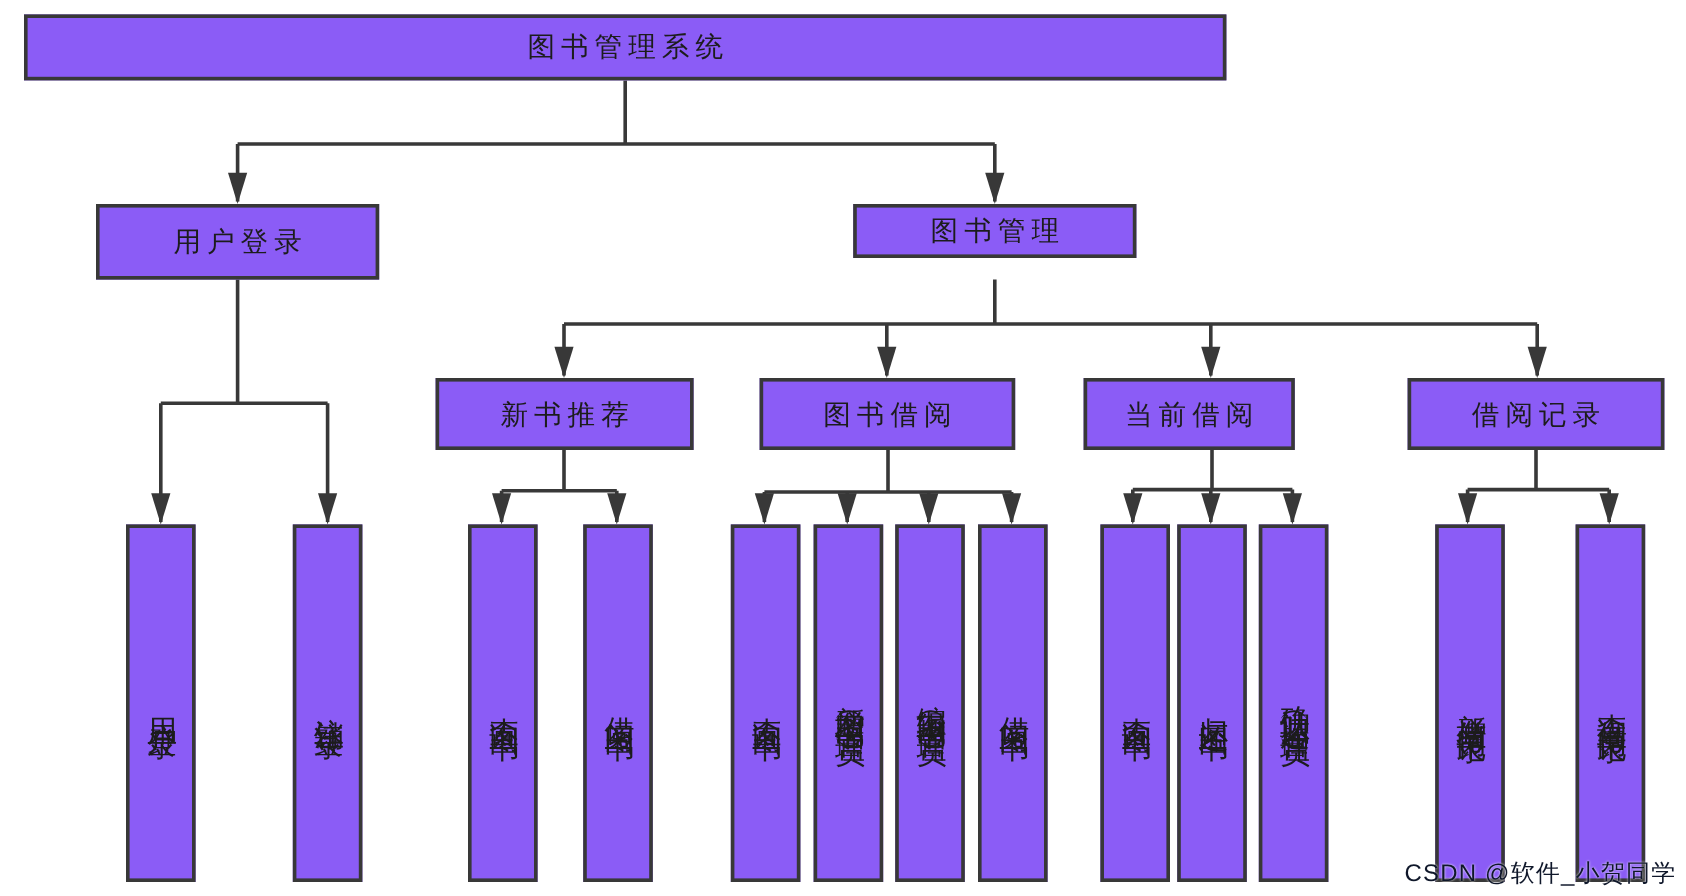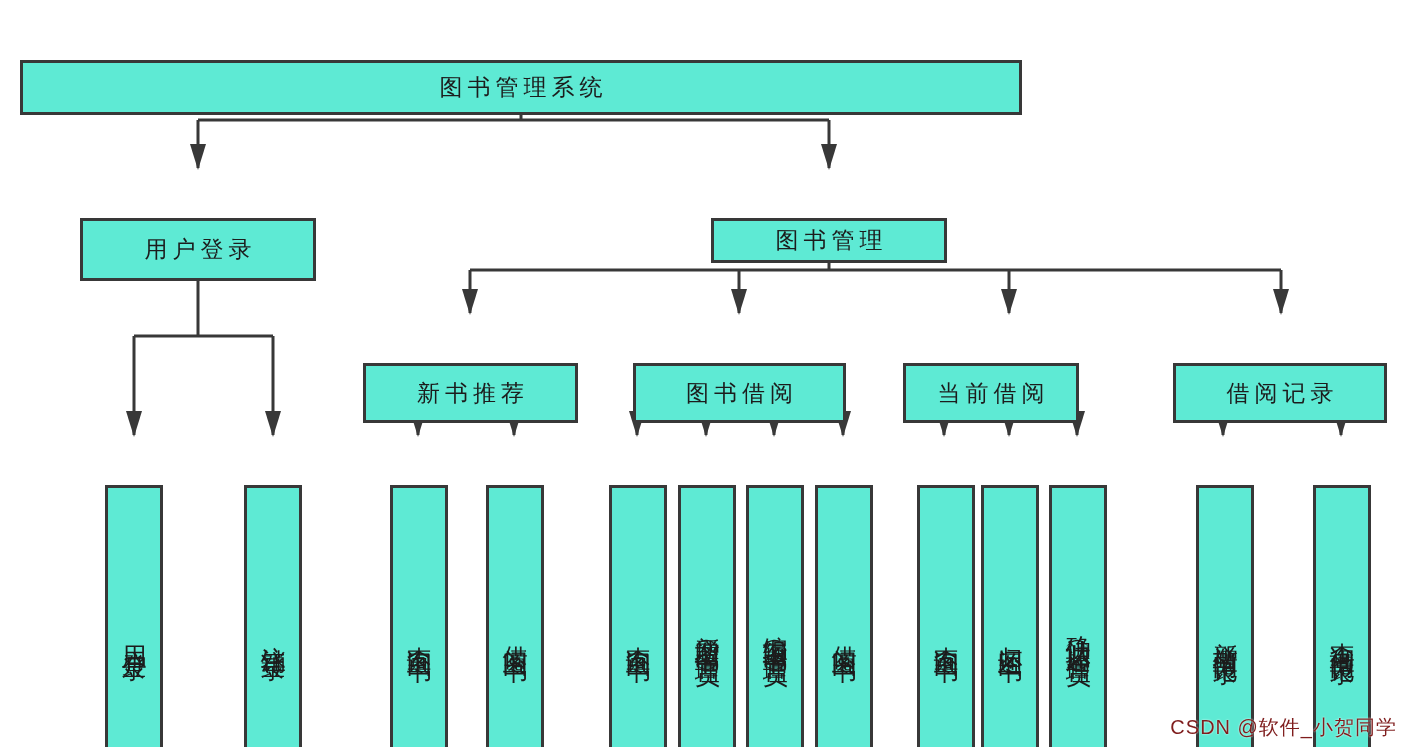--- a/index.html
+++ b/index.html
@@ -5,28 +5,27 @@
   html,body{margin:0;padding:0;background:#fff;}
   #canvas{
     position:relative;
     width:1405px;height:747px;
     background:#ffffff;
     font-family:"Liberation Sans","DejaVu Sans",sans-serif;
     overflow:hidden;
   }
   .box{
     position:absolute;
-    background:#5eead4;
+    background:#8b5cf6;
     border:3px solid #383838;
     box-sizing:border-box;
     display:flex;
     align-items:center;
     justify-content:center;
     color:#1c1c1c;
-    margin-top:48px;
   }
   .h-box span{
     font-size:23px;
     letter-spacing:5px;
     padding-left:5px; 
     white-space:nowrap;
   }
   .v-box span{
     writing-mode:vertical-rl;
     text-orientation:mixed;
@@ -54,21 +53,21 @@
   #connector-svg{position:absolute;left:0;top:0;width:1405px;height:747px;pointer-events:none;}
   #connector-svg path{stroke:#383838;stroke-width:3;fill:none;}
   #connector-svg polygon{fill:#383838;stroke:none;}
 
   #watermark{
     position:absolute;
     right:8px;
     bottom:6px;
     font-size:20px;
     letter-spacing:1px;
-    color:#7f1d1d;
+    color:#0f172a;
     text-shadow:0 0 2px #ffffff;
   }
 </style>
 </head>
 <body>
 
 <div id="canvas">
 
   <svg id="connector-svg" viewBox="0 0 1405 747" xmlns="http://www.w3.org/2000/svg">
 

